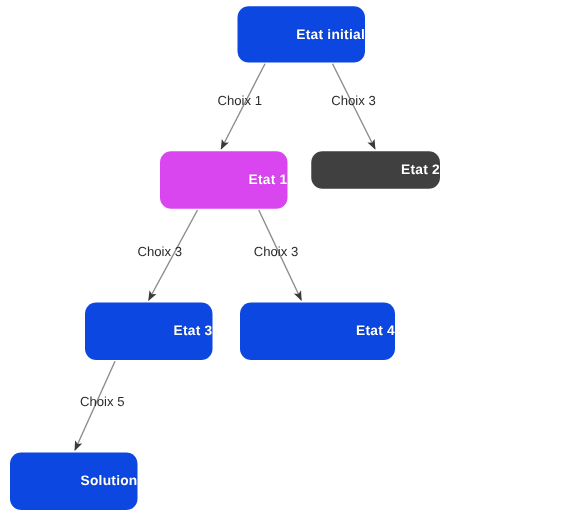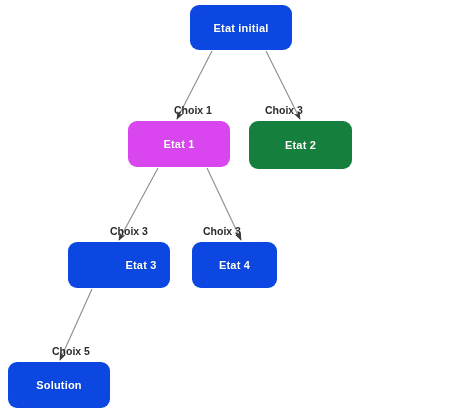--- a/index.html
+++ b/index.html
@@ -15,32 +15,31 @@
   .node{
     position:absolute;
     box-sizing:border-box;
     background:#0b47e0;
     border-radius:9px;
     color:#ffffff;
     font-size:11px;
     font-weight:bold;
     display:flex;
     align-items:center;
-    justify-content:center;
+    justify-content:flex-end;
     letter-spacing:0.2px;
     text-shadow:0 0 1px rgba(0,0,0,0.25);
   }
   .edge-label{
     position:absolute;
     font-size:10.5px;
     color:#2b2b2b;
     background:transparent;
     white-space:nowrap;
-    font-weight:bold;
-    margin-top:29px;
+    font-weight:normal;
   }
 </style>
 </head>
 <body>
 
 <div id="canvas">
 
   <svg class="edges" viewBox="0 0 464 411" xmlns="http://www.w3.org/2000/svg">
     <defs>
       <marker id="arrowhead" markerWidth="9" markerHeight="9" refX="7.2" refY="3.2" orient="auto" markerUnits="userSpaceOnUse">
@@ -56,34 +55,34 @@
       </g>
   </svg>
 
   <div id="nodes-layer">
       <div class="node" style="left: 190px; top: 5px; width: 102px; height: 45px; background: rgb(11, 71, 224); color: rgb(255, 255, 255);">
         <span>Etat initial</span>
       </div>
       <div class="node" style="left: 128px; top: 121px; width: 102px; height: 46px; background: #d946ef; color: rgb(255, 255, 255);">
         <span>Etat 1</span>
       </div>
-      <div class="node" style="left: 249px; top: 121px; width: 103px; height: 48px; background: #15803d; color: rgb(255, 255, 255);">
+      <div class="node" style="left: 249px; top: 121px; width: 103px; height: 30px; background: #404040; color: rgb(255, 255, 255);">
         <span>Etat 2</span>
       </div>
       <div class="node" style="left: 68px; top: 242px; width: 102px; height: 46px; background: rgb(11, 71, 224); color: rgb(255, 255, 255); padding-left: 44px;">
         <span>Etat 3</span>
       </div>
-      <div class="node" style="left: 192px; top: 242px; width: 85px; height: 46px; background: rgb(11, 71, 224); color: rgb(255, 255, 255);">
+      <div class="node" style="left: 192px; top: 242px; width: 124px; height: 46px; background: rgb(11, 71, 224); color: rgb(255, 255, 255);">
         <span>Etat 4</span>
       </div>
       <div class="node" style="left: 8px; top: 362px; width: 102px; height: 46px; background: rgb(11, 71, 224); color: rgb(255, 255, 255);">
         <span>Solution</span>
       </div>
     </div>
   <div id="labels-layer">
       <div class="edge-label" style="left: 174px; top: 75px; color: rgb(43, 43, 43);">Choix 1</div>
       <div class="edge-label" style="left: 265px; top: 75px; color: rgb(43, 43, 43);">Choix 3</div>
       <div class="edge-label" style="left: 110px; top: 196px; color: rgb(43, 43, 43);">Choix 3</div>
       <div class="edge-label" style="left: 203px; top: 196px; color: rgb(43, 43, 43);">Choix 3</div>
-      <div class="edge-label" style="left: 52px; top: 316px; color: rgb(43, 43, 43); text-align: center;">Choix 5</div>
+      <div class="edge-label" style="left: 64px; top: 316px; color: rgb(43, 43, 43); text-align: center;">Choix 5</div>
     </div>
 
 </div>
 
 </body></html>

